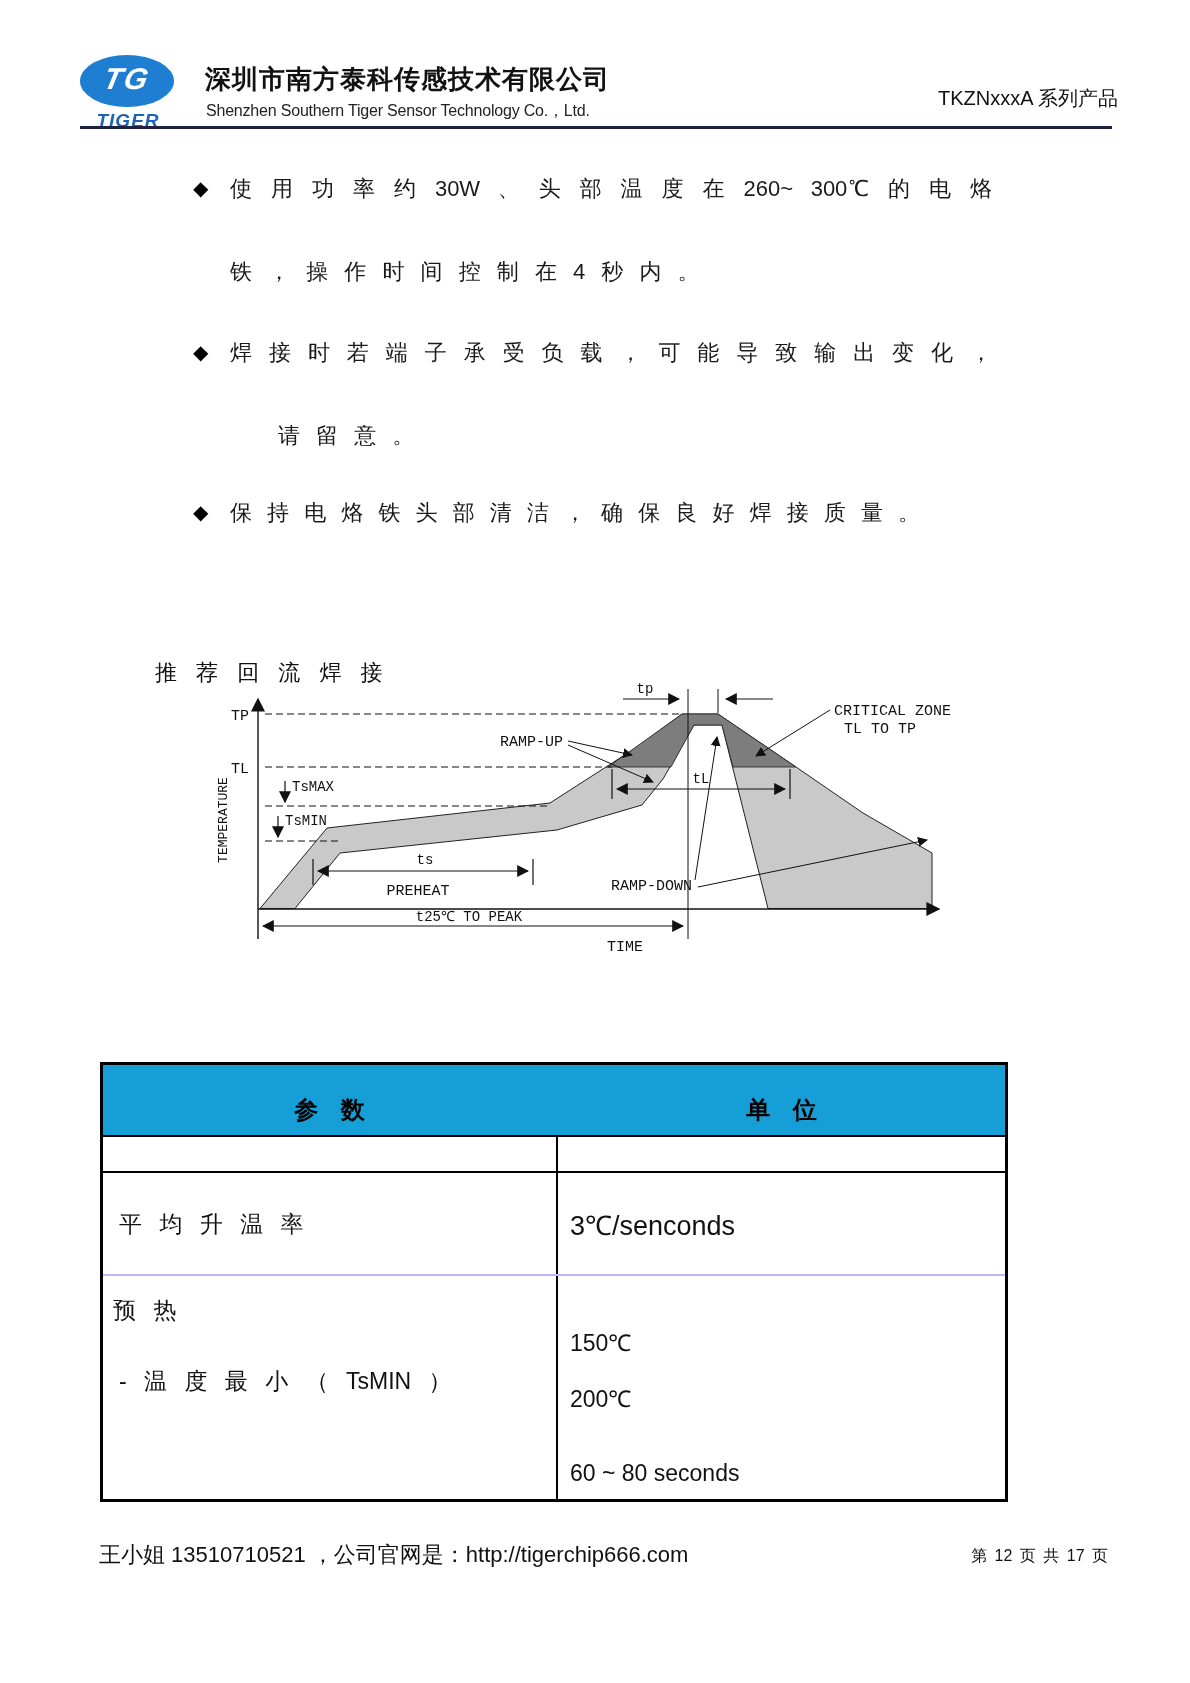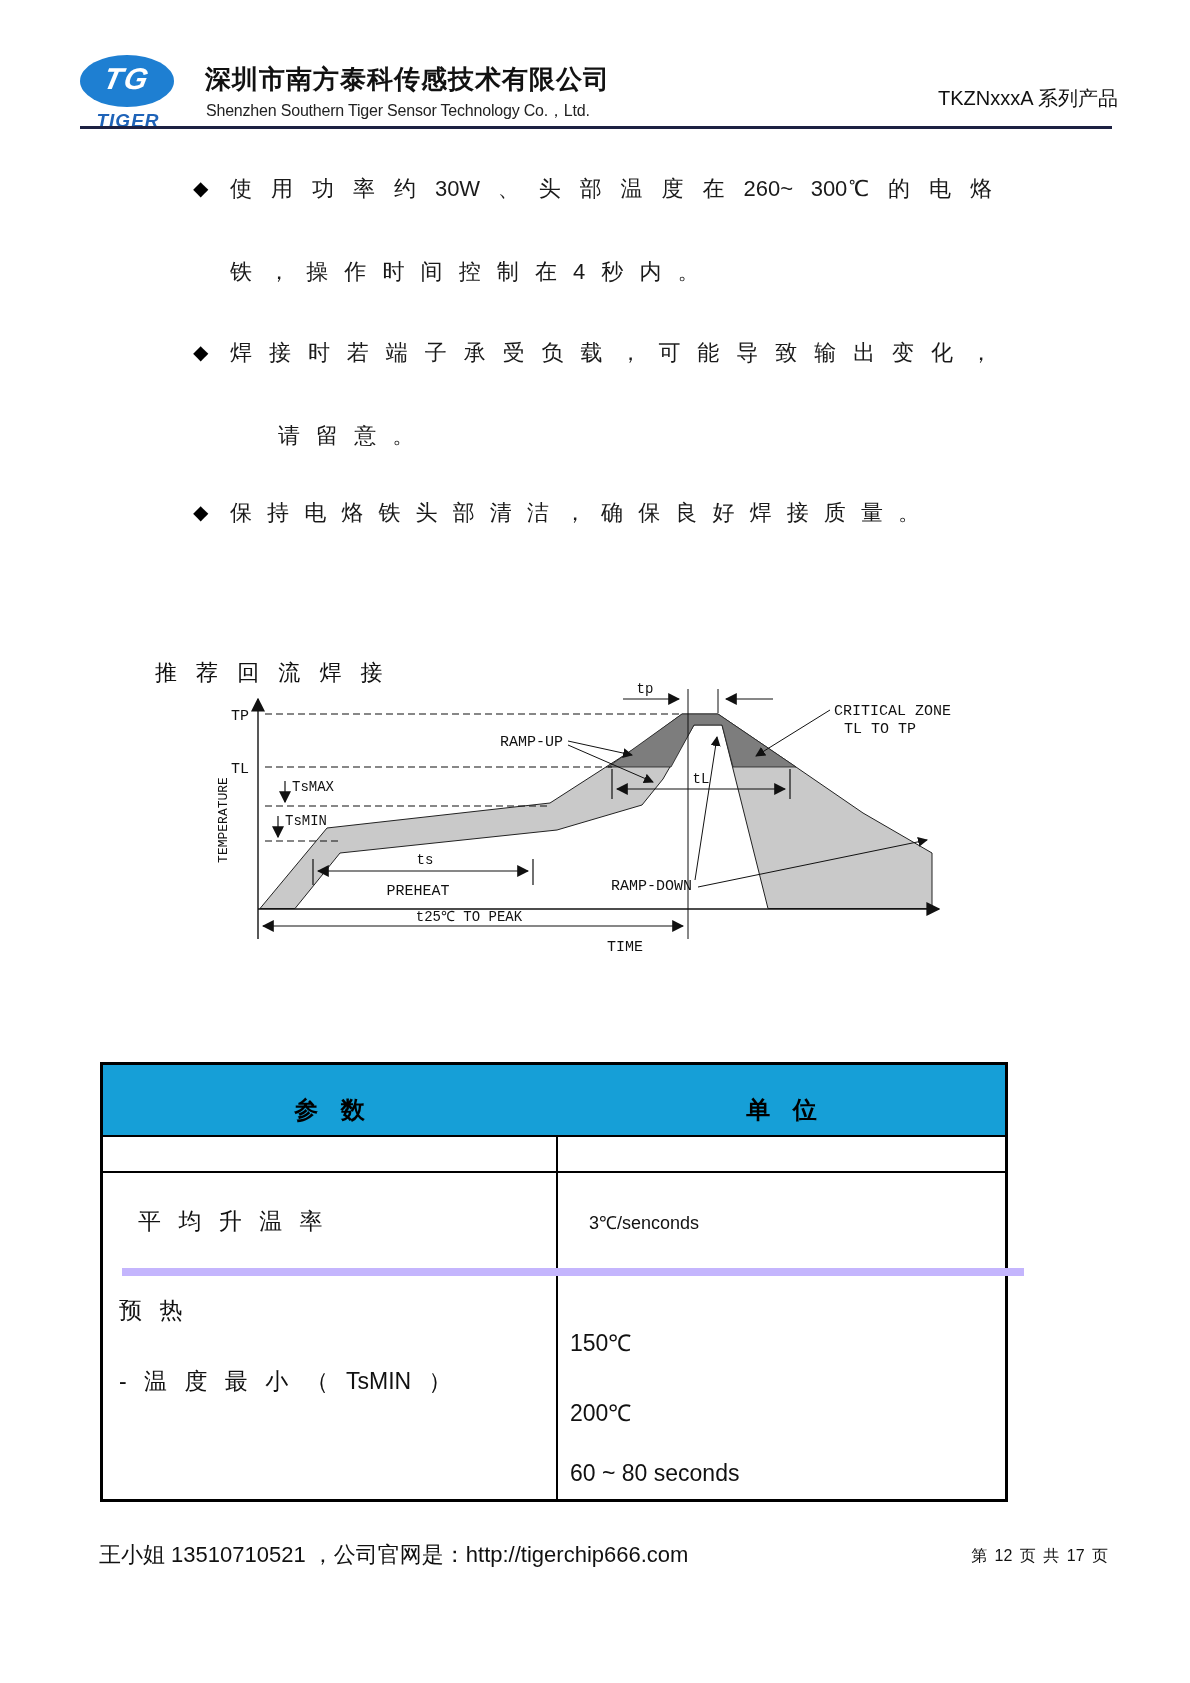--- a/index.html
+++ b/index.html
@@ -81,28 +81,28 @@
   .t-coldiv { position:absolute; left:453px; top:0; width:2px; height:100%; background:#000; }
   .t-row { position:absolute; left:0; width:100%; }
   .t-header { top:0; height:72px; background:#169fd7; border-bottom:2px solid #000; }
   .t-header .hcell {
     position:absolute; top:0; height:90px; display:flex; align-items:center; justify-content:center;
     font-size:24px; font-weight:bold; color:#000; word-spacing:16px;
   }
   .t-header .hcell.c1 { left:0; width:453px; }
   .t-header .hcell.c2 { left:455px; right:0; }
   .t-empty { top:74px; height:34px; border-bottom:2px solid #000; }
-  .t-avg { top:110px; height:101px; border-bottom:8px solid #c4b5fd;margin-left:19px; }
+  .t-avg { top:110px; height:101px; border-bottom:2px solid #c4b5fd; }
   .t-avg .pcell {
     position:absolute; left:16px; top:0; height:100%; display:flex; align-items:center;
     font-size:23px; word-spacing:11px; color:#111;
   }
   .t-avg .ucell {
     position:absolute; left:467px; top:0; height:100%; display:flex; align-items:center;
-    font-size:18px; color:#111;
+    font-size:27px; color:#111;
   }
   .t-preheat { top:213px; height:221px; }
   .t-line { position:absolute; font-size:23px; color:#111; white-space:nowrap; }
   .t-line.cn { word-spacing:11px; }
 
   
   .footer-contact {
     position:absolute; left:99px; top:1540px;
     font-size:22px; color:#111;
   }
@@ -214,24 +214,24 @@
     </div>
 
     <div class="t-row t-empty"></div>
 
     <div class="t-row t-avg">
       <div class="pcell">平 均 升 温 率</div>
       <div class="ucell">3℃/senconds</div>
     </div>
 
     <div class="t-row t-preheat">
-      <div class="t-line cn" style="left:16px; top:17px;">预 热</div>
+      <div class="t-line cn" style="left:10px; top:17px;">预 热</div>
       <div class="t-line cn" style="left:16px; top:88px;">- 温 度 最 小 （ TsMIN ）</div>
       <div class="t-line" style="left:467px; top:48px;">150℃</div>
-      <div class="t-line" style="left:467px; top:118px;text-align:center;">200℃</div>
+      <div class="t-line" style="left:467px; top:104px;text-align:center;">200℃</div>
       <div class="t-line" style="left:467px; top:182px;">60 ~ 80 seconds</div>
     </div>
   </div>
 
   <div class="footer-contact">王小姐 13510710521 ，公司官网是：http://tigerchip666.com</div>
   <div class="footer-page">第 12 页 共 17 页</div>
 
 </div>
 
 </body></html>

